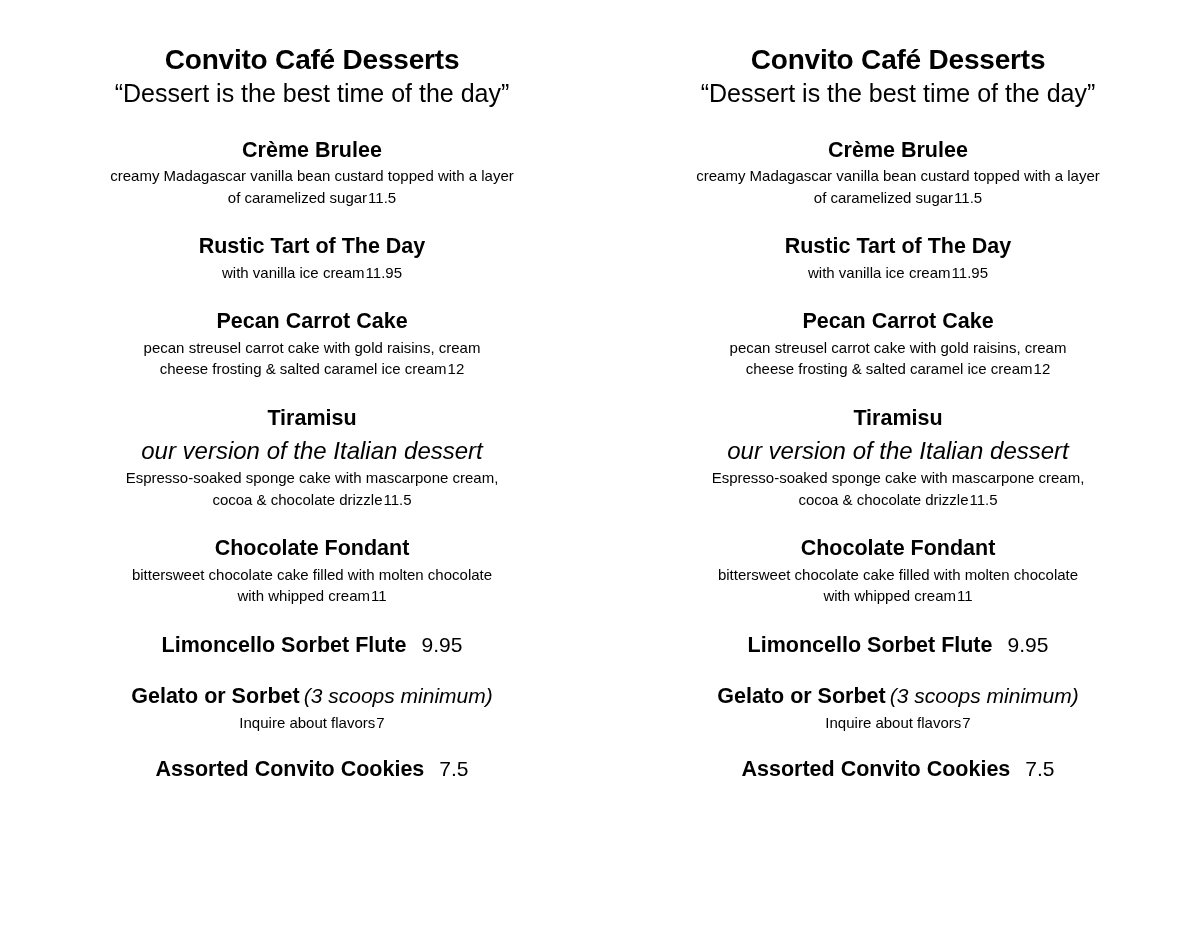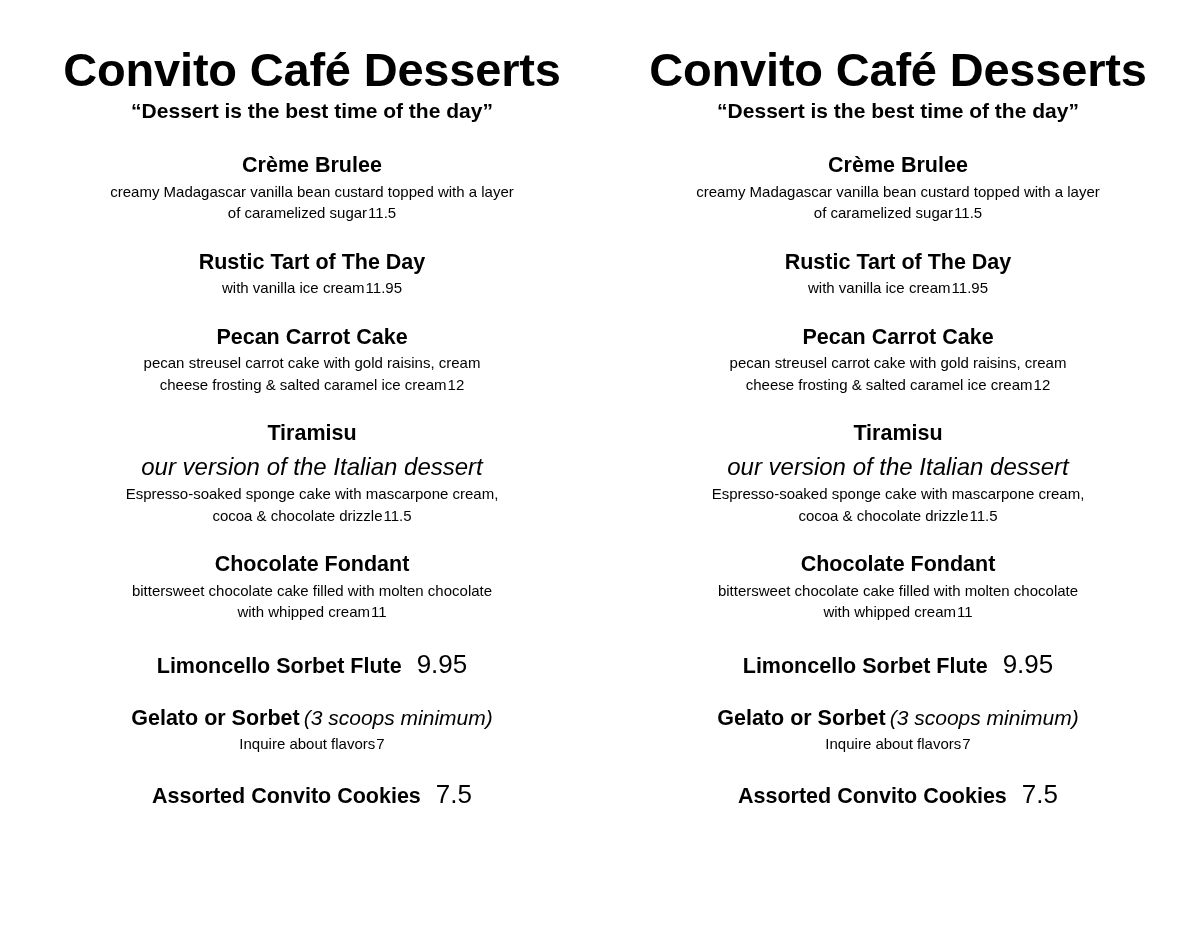--- a/index.html
+++ b/index.html
@@ -29,51 +29,51 @@
   .menu-column {
     width: 600px;
     box-sizing: border-box;
     text-align: center;
   }
 
   .menu-column.col-left  { padding-left: 42px; padding-right: 18px; }
   .menu-column.col-right { padding-left: 28px; padding-right: 32px; }
 
   .menu-title {
-    font-size: 47px;
+    font-size: 28px;
     font-weight: bold;
     letter-spacing: -0.2px;
     line-height: 1.06;
     margin: 0 0 4px 0;
     white-space: nowrap;
   }
 
   .menu-tagline {
-    font-size: 21px;
-    font-weight: bold;
+    font-size: 25px;
+    font-weight: normal;
     line-height: 1.12;
     margin: 0 0 30px 0;
     white-space: nowrap;
   }
 
   .menu-item {
     margin-bottom: 26px;
   }
   .menu-item.tight { margin-bottom: 24px; }
 
   .item-name {
     font-size: 21.5px;
     font-weight: bold;
     line-height: 1.28;
     margin: 0;
   }
 
   .item-name .inline-price {
     font-weight: normal;
-    font-size: 26px;
+    font-size: 21px;
     margin-left: 15px;
   }
 
   .item-name .inline-note {
     font-weight: normal;
     font-style: italic;
     font-size: 21px;
     margin-left: 4px;
   }
 

